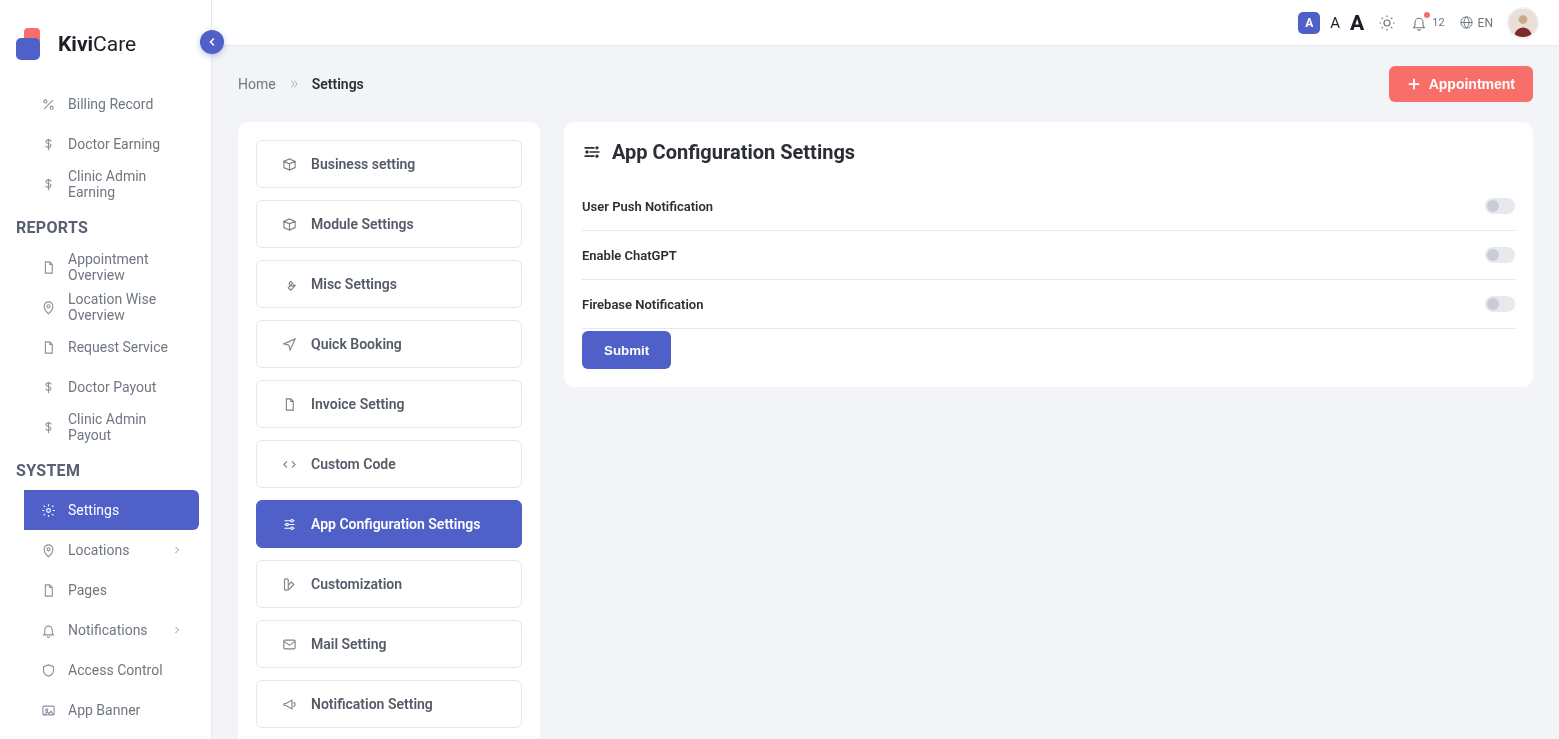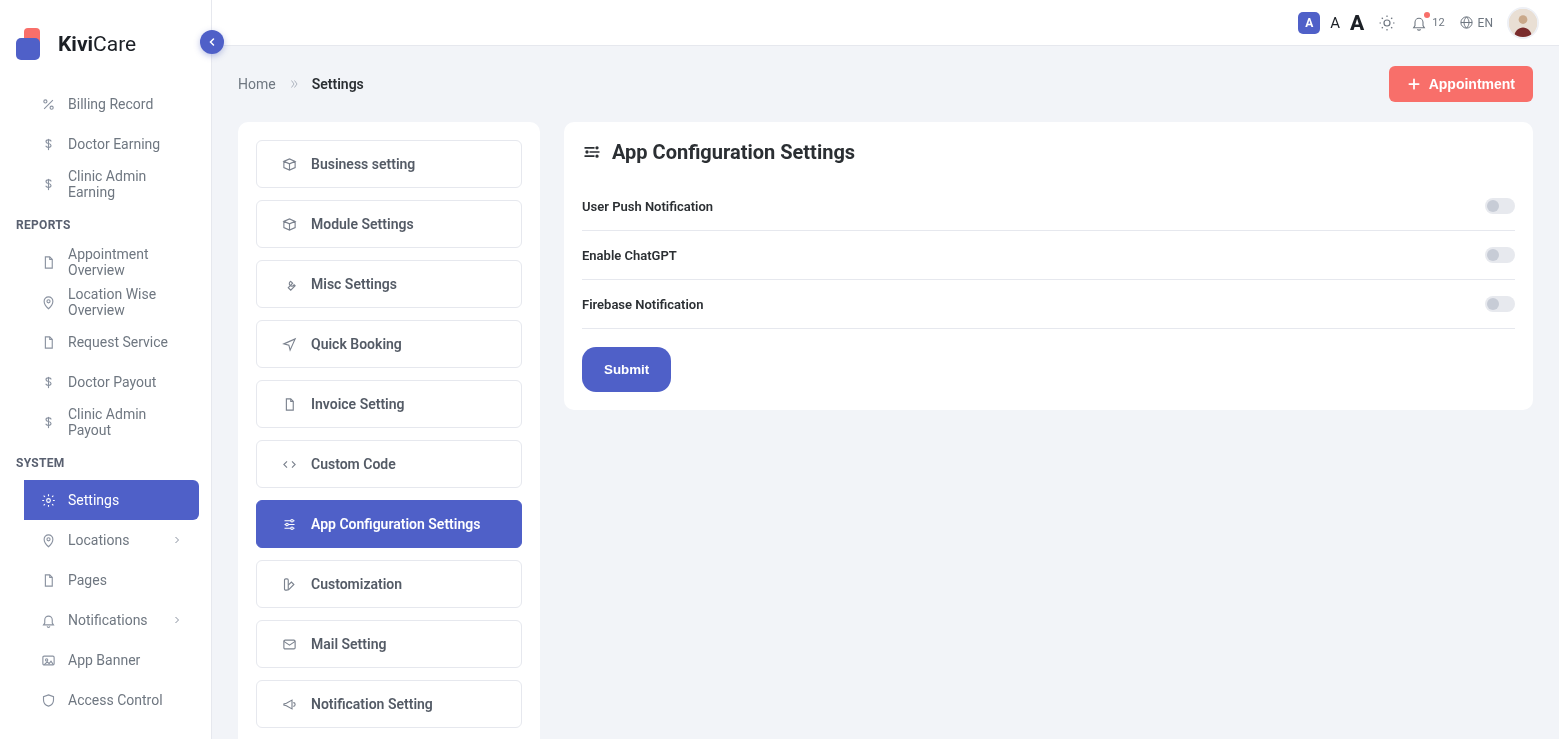--- a/index.html
+++ b/index.html
@@ -30,21 +30,21 @@
 }
 .brand .logo{
   width:32px;height:32px;position:relative;
 }
 .brand .logo .a{position:absolute;left:8px;top:0;width:16px;height:24px;background:#f86f6a;border-radius:4px;}
 .brand .logo .b{position:absolute;left:0;top:10px;width:24px;height:22px;background:var(--accent);border-radius:5px;}
 .brand .word{font-size:21px;font-weight:700;color:#1c2026}
 .brand .word .thin{font-weight:400}
 
 .sec-title{
-  padding:14px 16px 10px;font-size:12px;font-weight:700;letter-spacing:.3px;color:#596070;
+  padding:14px 16px 10px;font-size:16px;font-weight:700;letter-spacing:.3px;color:#596070;
 }
 .nav-item{
   height:40px;display:flex;align-items:center;gap:12px;
   padding:0 16px;color:var(--muted);cursor:pointer;
   border-radius:0 6px 6px 0;margin-right:12px;position:relative;margin-left:24px;
 }
 .nav-item .ic{
   width:16px;height:16px;flex:0 0 16px;display:flex;align-items:center;justify-content:center;
   color:#8a92a0;
 }
@@ -112,22 +112,22 @@
   padding:16px 0;border-bottom:1px solid var(--line);font-size:13px;font-weight:600;color:#2b2f33
 }
 .toggle{
   width:30px;height:16px;border-radius:999px;background:#e7e9ee;position:relative;cursor:pointer
 }
 .toggle::after{
   content:"";position:absolute;left:2px;top:2px;width:12px;height:12px;border-radius:50%;
   background:#c7ccd6;transition:.15s
 }
 .submit{
-  margin-top:18px;height:45px;padding:0 22px;background:var(--accent);color:#fff;
-  border:none;border-radius:14px;font-weight:600;cursor:pointer
+  margin-top:2px;height:38px;padding:0 22px;background:var(--accent);color:#fff;
+  border:none;border-radius:6px;font-weight:600;cursor:pointer
 }
 
 
 svg{display:block}
 </style>
 </head>
 <body>
 
 <div class="sidebar">
 
@@ -265,34 +265,34 @@
         <span>Notifications</span>
         <span class="chev">
           <svg width="12" height="12" viewBox="0 0 24 24" fill="none" stroke="currentColor" stroke-width="2">
             <path d="M9 6l6 6-6 6"></path>
           </svg>
         </span>
       </div>
       <div class="nav-item">
         <span class="ic">
           <svg width="15" height="15" viewBox="0 0 24 24" fill="none" stroke="currentColor" stroke-width="1.8">
+            <path d="M12 3l8 3v5c0 5-3.5 8.5-8 10-4.5-1.5-8-5-8-10V6l8-3z"></path>
+          </svg>
+        </span>
+        <span>Access Control</span>
+      </div>
+      <div class="nav-item">
+        <span class="ic">
+          <svg width="15" height="15" viewBox="0 0 24 24" fill="none" stroke="currentColor" stroke-width="1.8">
             <rect x="3" y="5" width="18" height="14" rx="2"></rect>
             <circle cx="9" cy="11" r="1.8"></circle>
             <path d="M5 19l5-5 3 3 3-4 4 6"></path>
           </svg>
         </span>
         <span>App Banner</span>
-      </div>
-      <div class="nav-item">
-        <span class="ic">
-          <svg width="15" height="15" viewBox="0 0 24 24" fill="none" stroke="currentColor" stroke-width="1.8">
-            <path d="M12 3l8 3v5c0 5-3.5 8.5-8 10-4.5-1.5-8-5-8-10V6l8-3z"></path>
-          </svg>
-        </span>
-        <span>Access Control</span>
       </div>
     </div>
 
 </div>
 
 <div class="page">
 
   <div class="collapse-btn">
     <svg width="12" height="12" viewBox="0 0 24 24" fill="none" stroke="currentColor" stroke-width="3" stroke-linecap="round">
         <path d="M15 6l-6 6 6 6"></path>

